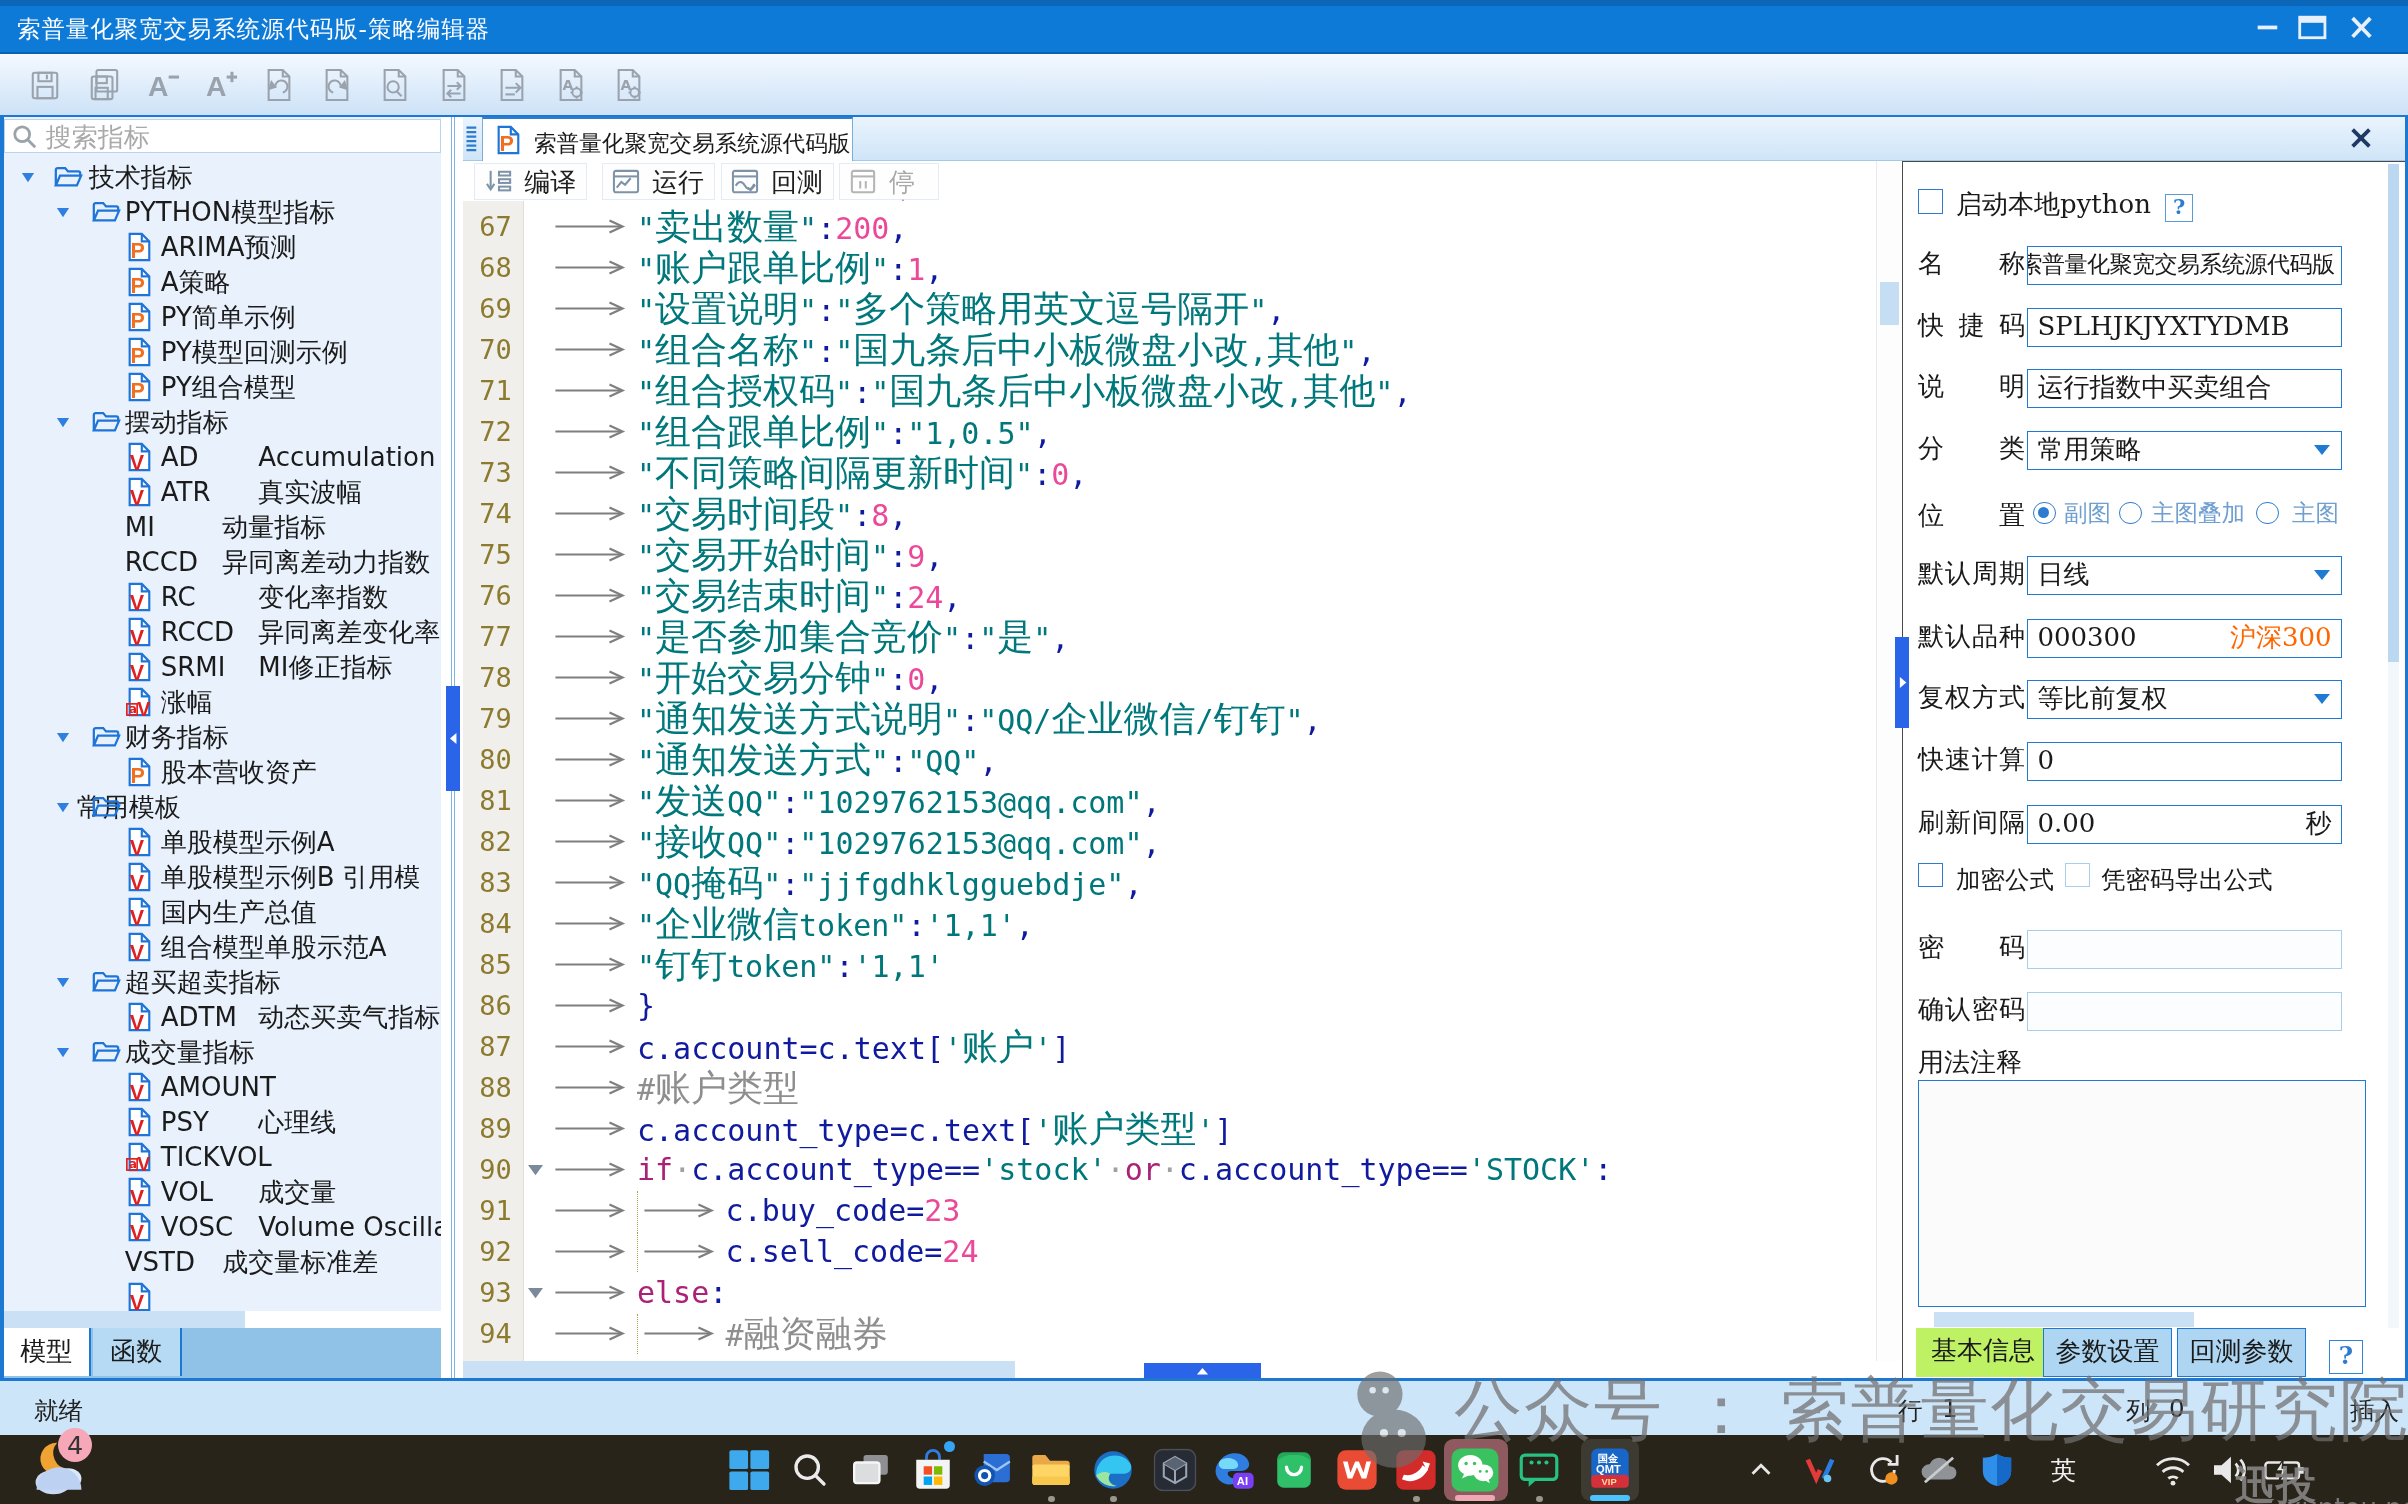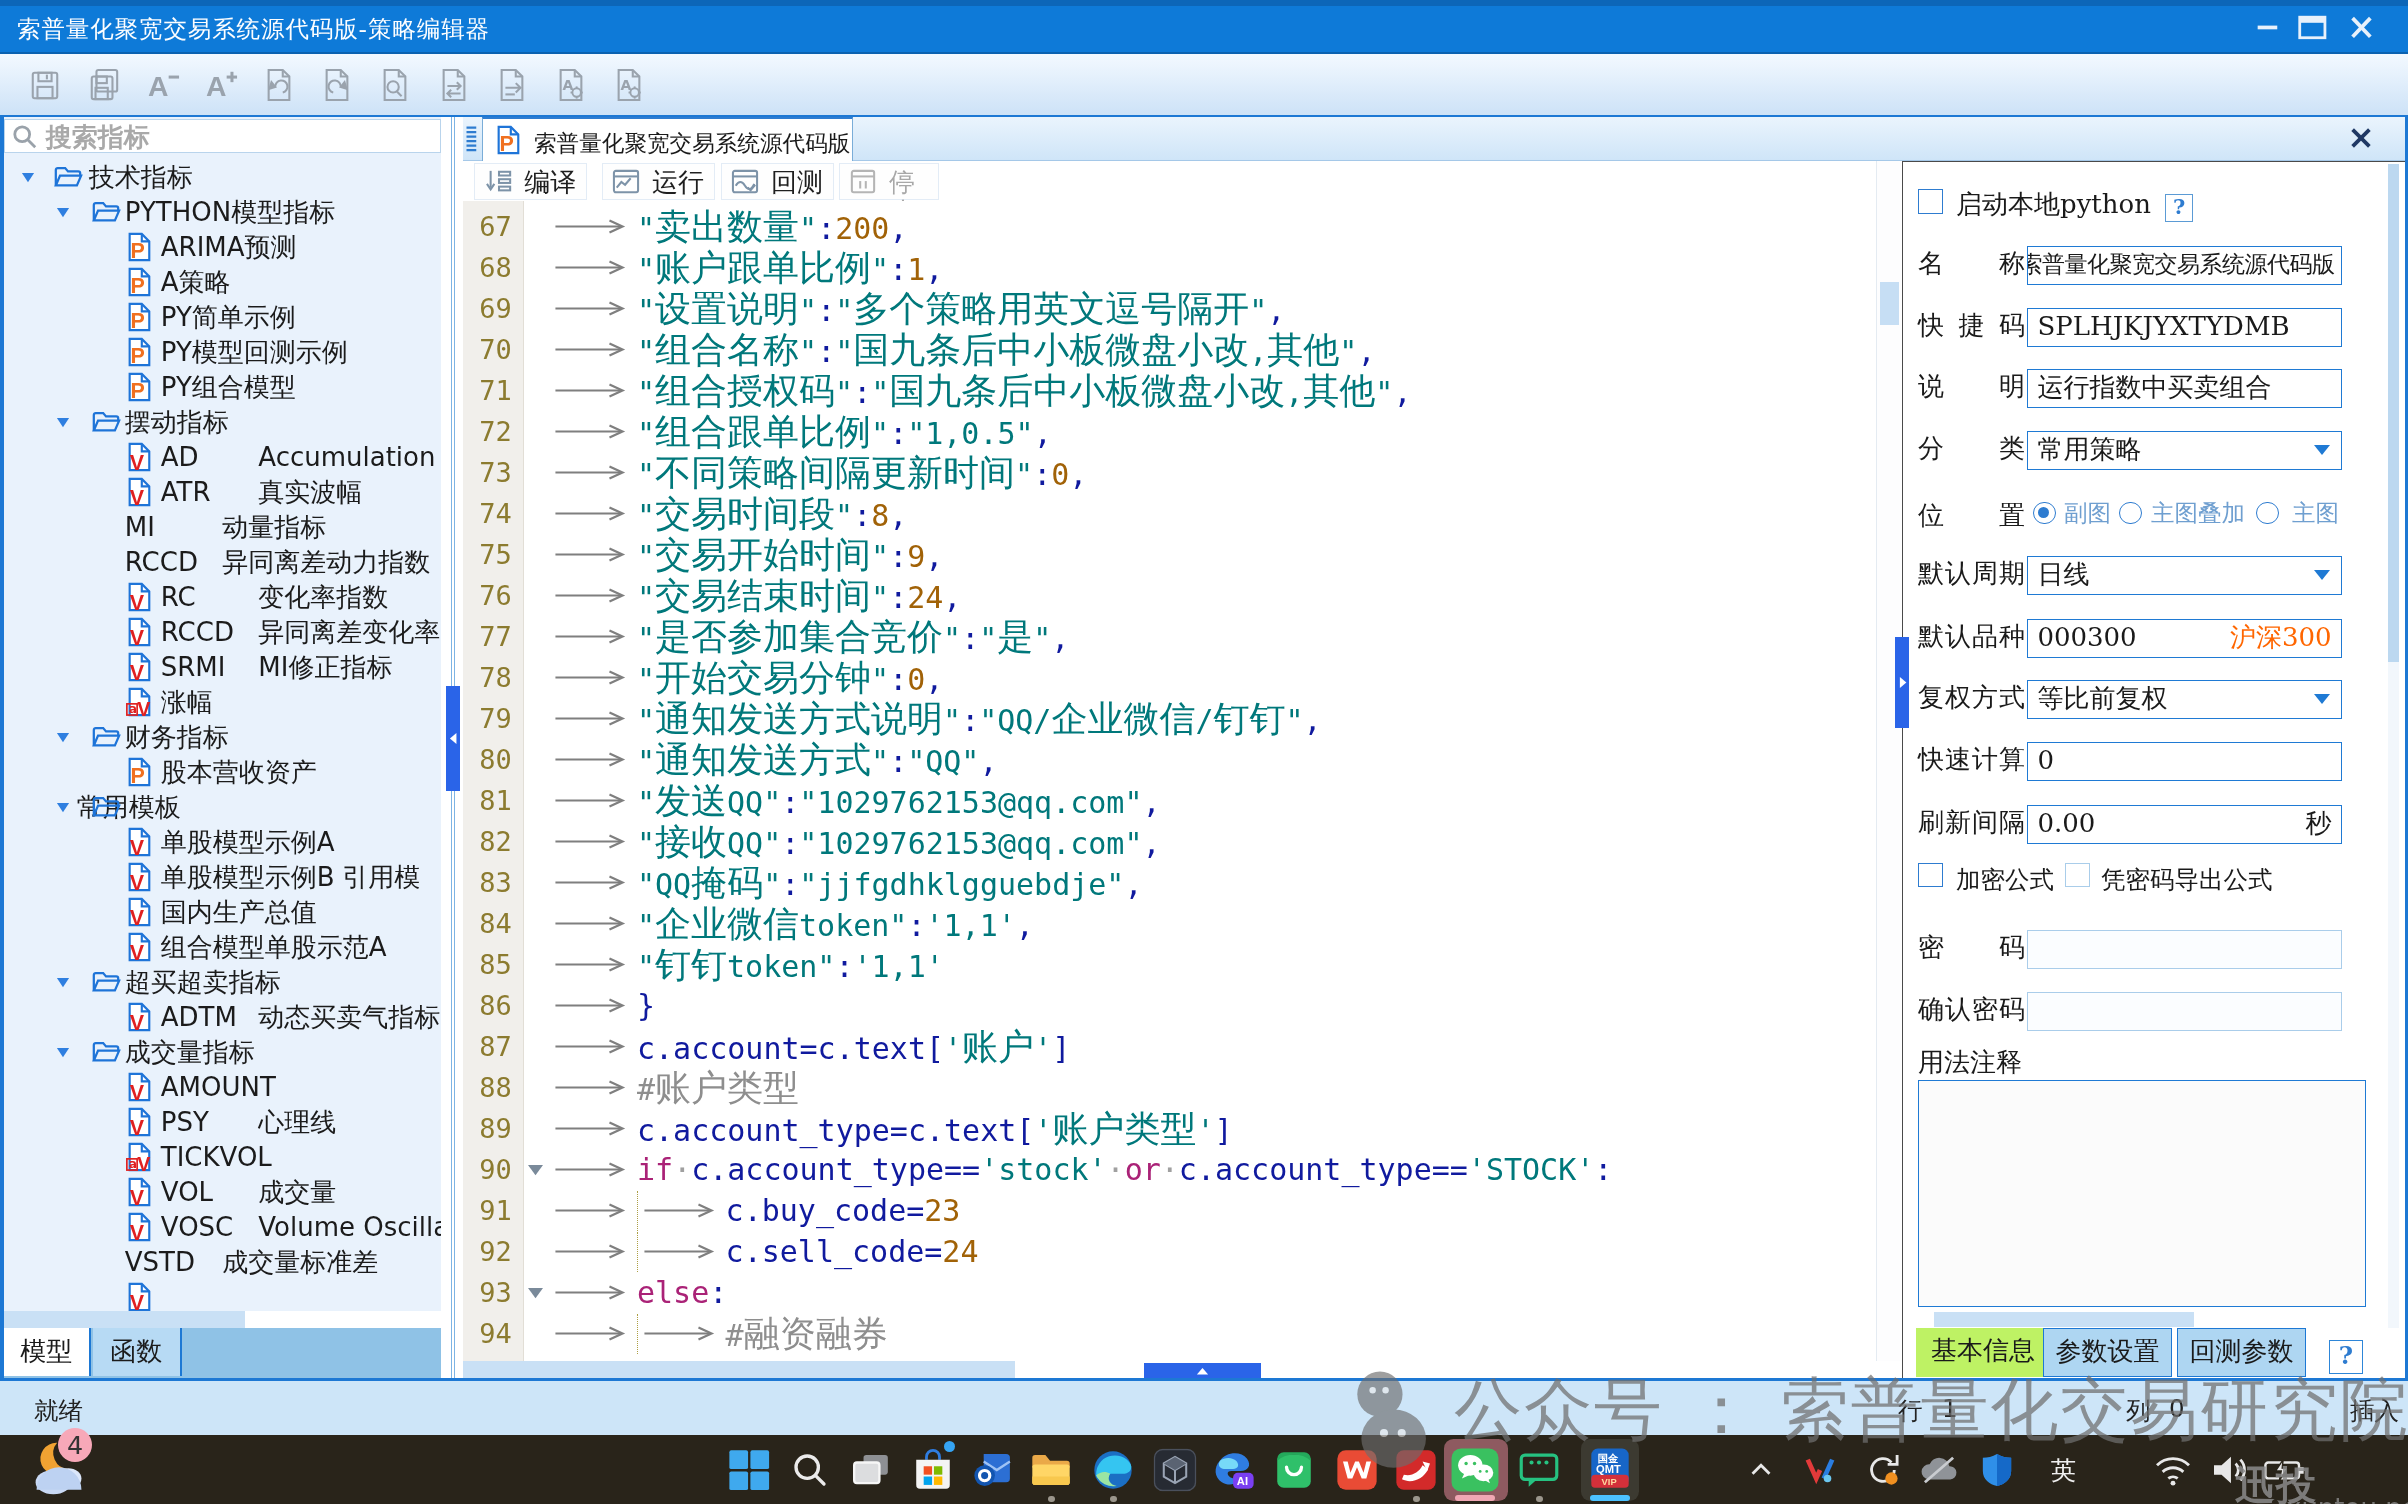--- a/index.html
+++ b/index.html
@@ -20,21 +20,21 @@
   background:linear-gradient(#f3f9ff,#cde2f7); border-bottom:2.8px solid #1d78d4; }
 .mt-icon { position:absolute; top:13px; width:32px; height:36px; }
 
 
 .winborder { position:absolute; top:117px; width:3.8px; height:1261px; background:#1d78d4; }
 #wb-l { left:0; } #wb-r { left:2405px; }
 
 
 #sidebar { position:absolute; left:3.8px; top:117px; width:437px; height:1261px; background:#e9f2fc; }
 #searchbox { position:absolute; left:0; top:1.9px; width:437px; height:34px; background:#fff;
-  border:0.9px solid #b9d4ec;font-weight:bold; }
+  border:0.9px solid #b9d4ec; }
 #search-icon { position:absolute; left:7.5px; top:3.8px; width:26px; height:26px; }
 #search-ph { position:absolute; left:41px; top:0.9px; font-size:26px; color:#a9a9a9; line-height:32px; }
 #tree { position:absolute; left:0; top:36px; width:437px; height:1158px; overflow:hidden; padding-top:6.6px; }
 .trow { height:35px; position:relative; white-space:nowrap; overflow:hidden; }
 .trow .exp { position:absolute; top:12.2px; width:14px; height:11.3px; }
 .trow .ticon { position:absolute; top:2.8px; width:30px; height:30px; }
 .tlabel { display:inline-block; min-width:90px; font-size:26px; color:#1b1b1b; line-height:35px; vertical-align:top; }
 .tdesc { display:inline-block; margin-left:7.5px; font-size:26px; color:#1b1b1b; line-height:35px; vertical-align:top; }
 #tree-hscroll { position:absolute; left:0; top:1194px; width:437px; height:17px; background:#fff; }
 #tree-hthumb { position:absolute; left:0; top:0; width:241px; height:17px; background:#c9e0f5; }
@@ -75,21 +75,21 @@
 #gutter { position:absolute; left:0; top:0; width:61px; height:100%; background:#f1efeb; border-right:0.9px solid #e2ded6; }
 #codelines { position:absolute; left:0; top:4.7px; width:100%; }
 .cline { height:41px; position:relative; white-space:nowrap; font-family:"DejaVu Sans Mono","Liberation Mono",monospace;
   font-size:30px; letter-spacing:0; line-height:41px; }
 .cline .lnum { position:absolute; left:0; top:0; width:61px; text-align:right; padding-right:12.2px;
   font-size:27px; color:#8c7b2f; letter-spacing:0; }
 .cline .fold { position:absolute; left:64px; top:15px; width:17px; height:12.2px; }
 .cline .fold svg, .trow .ticon svg, .trow .exp svg, .arr svg, .mt-icon svg, .etbtn .eticon svg { display:block; }
 .cline .ccontent { position:absolute; left:91px; top:0; }
 .cline .cjk { font-size:36px; }
-.tk-s { color:#00787b; } .tk-o { color:#101a9e; } .tk-n { color:#a16207; }
+.tk-s { color:#00787b; } .tk-o { color:#101a9e; } .tk-n { color:#ec4899; }
 .tk-k { color:#aa2277; } .tk-c { color:#8e8e8e; } .tk-sd { color:#a0a0a0; }
 .arr { display:inline-block; width:83px; height:41px; vertical-align:top; }
 .gd { display:inline-block; width:5.6px; height:40px; border-left:1.9px dotted #ad9f45; vertical-align:top; margin-top:0.9px; }
 
 #code-vscroll { position:absolute; left:1876px; top:161px; width:24.5px; height:1200px; background:#fdfdfe;
   border-left:0.9px solid #e4ebf2; }
 #code-vthumb { position:absolute; left:2.8px; top:121px; width:19px; height:43px; background:#c6def4; }
 #code-hscroll { position:absolute; left:463px; top:1361px; width:1437px; height:17px; background:#fff; }
 #code-hthumb { position:absolute; left:0; top:0; width:552px; height:17px; background:#c9e0f5; }
 #collapse-handle { position:absolute; left:681px; top:1.9px; width:117px; height:15px; background:#2a64e8; }

